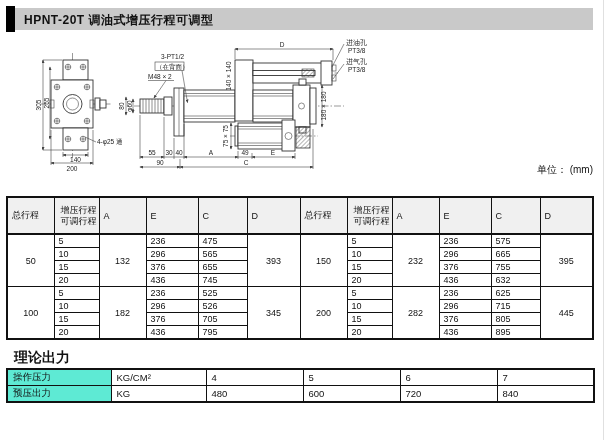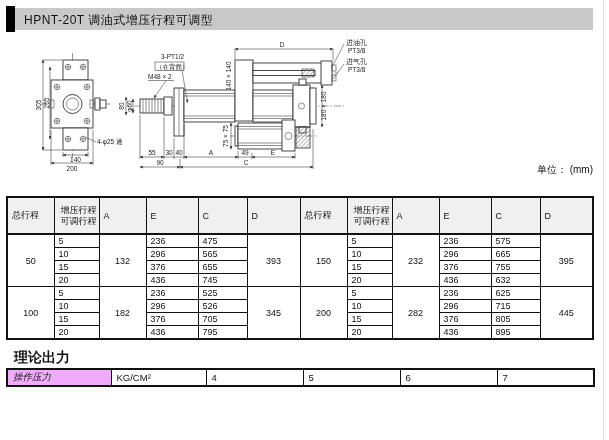--- a/index.html
+++ b/index.html
@@ -6,21 +6,21 @@
   body{
     width:609px;height:440px;position:relative;background:#ffffff;
     font-family:"Liberation Sans","DejaVu Sans",sans-serif;color:#111;
     overflow:hidden;
   }
   .page-edge{position:absolute;left:603px;top:0;width:1px;height:440px;background:#e0e0e0;}
 
   
   .title-bar{position:absolute;left:6px;top:8px;width:587px;height:22px;background:#c9c9c9;}
   .title-tab{position:absolute;left:6px;top:6px;width:9px;height:26px;background:#000;}
-  .title-text{position:absolute;left:24px;top:12px;font-size:12px;font-weight:normal;letter-spacing:.5px;}
+  .title-text{position:absolute;left:24px;top:12px;font-size:12px;font-weight:bold;letter-spacing:.5px;}
 
   
   .drawing{position:absolute;left:30px;top:36px;width:400px;height:150px;}
   .drawing svg{display:block;}
   .ln{stroke:#333;stroke-width:0.9;fill:none;}
   .thin{stroke:#444;stroke-width:0.6;fill:none;}
   .cl{stroke:#555;stroke-width:0.6;fill:none;stroke-dasharray:7 2 1.5 2;}
   .dim{stroke:#444;stroke-width:0.6;fill:none;}
   .fillw{fill:#fff;stroke:#333;stroke-width:0.9;}
   .dimtxt{font-size:6.5px;fill:#222;font-family:"Liberation Sans","DejaVu Sans",sans-serif;}
@@ -36,21 +36,21 @@
   .stroke-table th{height:35px;background:#f0f0f0;border-bottom:2px solid #111;}
   .stroke-table td{height:12px;}
   .stroke-table td.group{text-align:center;padding:0;}
   .hdr2{line-height:1.2;text-align:center;}
 
   
   .output-title{position:absolute;left:14px;top:349px;font-size:14px;font-weight:bold;}
   .output-table{position:absolute;left:6px;top:368px;width:587px;border:2px solid #111;}
   .output-table td{border:1px solid #111;font-size:9.5px;height:15px;padding:0 0 0 5px;
     text-align:left;vertical-align:middle;white-space:nowrap;}
-  .output-table td.lbl{background:#f0abfc;font-style:italic;}
+  .output-table td.lbl{background:#5eead4;}
 </style>
 </head>
 <body>
 
 <div class="page-edge"></div>
 
 <div class="title-bar"></div>
 <div class="title-tab"></div>
 <div class="title-text">HPNT-20T 调油式增压行程可调型</div>
 
@@ -350,14 +350,22 @@
   </colgroup>
   <tbody>
       <tr>
     <td class="lbl">操作压力</td>
     <td>KG/CM²</td>
     <td>4</td>
     <td>5</td>
     <td>6</td>
     <td>7</td>
   </tr>
+  <tr>
+    <td class="lbl">预压出力</td>
+    <td>KG</td>
+    <td>480</td>
+    <td>600</td>
+    <td>720</td>
+    <td>840</td>
+  </tr>
 </tbody>
   </table>
 
 </body></html>

